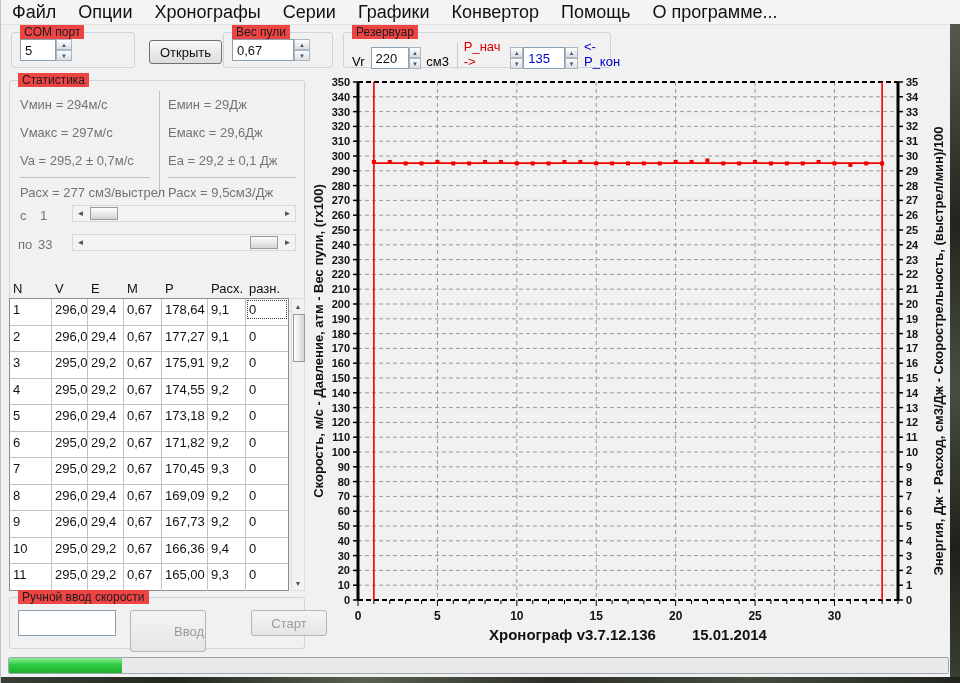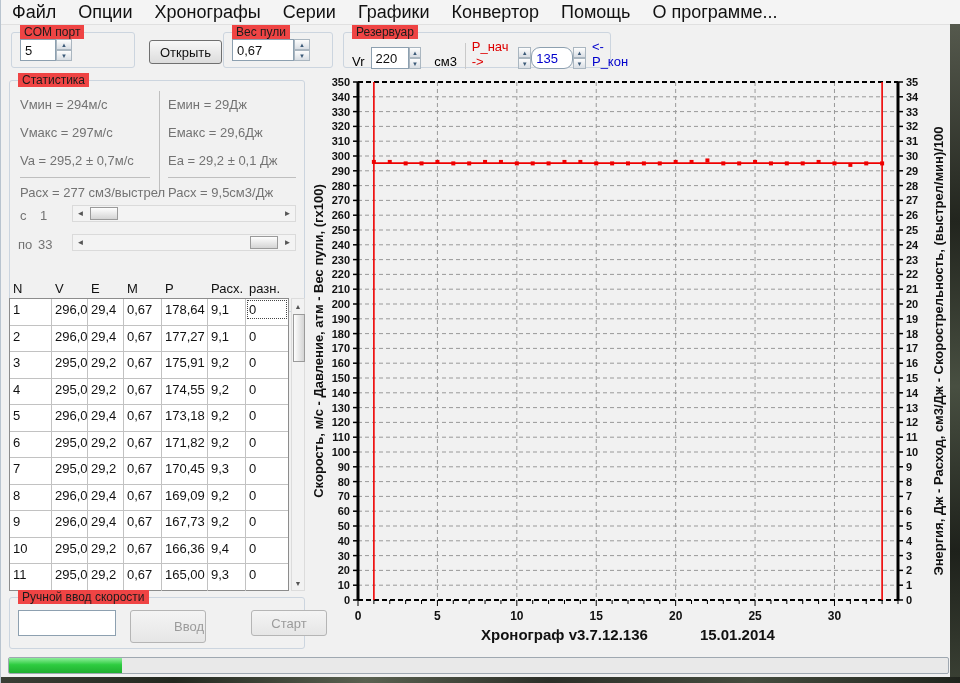--- a/index.html
+++ b/index.html
@@ -47,21 +47,21 @@
   .vscroll{position:absolute;width:14px;background:#f2f2f2;border:1px solid #dcdcdc;box-sizing:border-box;}
   .vscroll .varr{position:absolute;left:0;width:12px;height:14px;display:flex;align-items:center;justify-content:center;
                  font-size:7px;color:#555;}
   .vscroll .vthumb{position:absolute;left:1px;width:10px;height:46px;background:linear-gradient(90deg,#fefefe,#d4d4d4);
                    border:1px solid #9a9a9a;}
   
   .progress{position:absolute;background:#e9e9e9;border:1px solid #9fa8b1;border-radius:2px;box-sizing:border-box;overflow:hidden;}
   .progress .fill{height:100%;background:linear-gradient(#8dee9a,#2ecc40 45%,#1faf30);}
   
   .chart-caption{position:absolute;text-align:center;font-size:15px;font-weight:bold;color:#111;}
-  .chart-caption span{margin:0 26px;}
+  .chart-caption span{margin:0 18px;}
   
   .edge-right{position:absolute;background:linear-gradient(#55594d,#22251e 30%,#484f41 55%,#1e211b 80%,#3a4034);}
   .edge-bottom{position:absolute;background:linear-gradient(90deg,#3a3f35,#23281f 18%,#5a6150 38%,#2c2f28 57%,#454c3e 78%,#20241d);}
   text{font-family:"Liberation Sans","DejaVu Sans",sans-serif;}
 </style>
 </head>
 <body>
 
 <div class="screen">
 
@@ -101,28 +101,28 @@
 
   <div class="group" style="left:342px;top:32px;width:268px;height:36px;">
     <span class="cap">Резервуар</span>
     <div style="position:absolute;left:8px;top:6px;display:flex;align-items:flex-end;font-size:13px;">
       <span style="margin-right:6px;">Vr</span>
       <input class="field" style="width: 38px; height: 22px;" value="220">
       <span class="spin">
         <b>▲</b>
           <b>▼</b>
       </span>
-      <span style="margin:0 2px 0 13px;">см3</span>
+      <span style="margin:0 2px 0 5px;">см3</span>
       <span class="vsep"></span>
       <span style="color:#dd0000;margin-right:5px;">P_нач -&gt;</span>
       <span class="spin">
         <b>▲</b>
           <b>▼</b>
       </span>
-      <input class="field" style="width: 42px; height: 22px; color: rgb(0, 0, 204); border-radius: 9px;" value="135">
+      <input class="field" style="width: 42px; height: 22px; color: rgb(0, 0, 204);" value="135">
       <span class="spin">
         <b>▲</b>
           <b>▼</b>
       </span>
       <span style="color:#0000cc;margin-left:6px;">&lt;- P_кон</span>
     </div>
   </div>
 
   <div class="group" style="left:8px;top:80px;width:296px;height:232px;">
     <span class="cap">Статистика</span>
@@ -269,21 +269,21 @@
 
   <div class="vscroll" style="left:290px;top:298px;height:293px;">
     <span class="varr" style="top:0;">▲</span>
     <span class="vthumb" style="top:15px;"></span>
     <span class="varr" style="bottom:0;">▼</span>
   </div>
 
   <div class="group" style="left:8px;top:597px;width:296px;height:52px;">
     <span class="cap">Ручной ввод скорости</span>
     <input class="field" style="position: absolute; left: 8px; top: 12px; width: 98px; height: 26px;" value="">
-    <button class="btn disabled" style="position:absolute;left:120px;top:12px;width:76px;height:33px;padding-left:43px;">Ввод</button>
+    <button class="btn disabled" style="position:absolute;left:120px;top:12px;width:76px;height:42px;padding-left:43px;">Ввод</button>
     <button class="btn disabled" style="position:absolute;left:208px;top:12px;width:76px;height:26px;margin-left:33px;">Старт</button>
   </div>
 
   <div class="progress" style="left:7px;top:657px;width:941px;height:17px;">
     <div class="fill" id="progress-fill" style="width: 12%;"></div>
   </div>
 
   <svg id="chart-svg" style="position:absolute;left:306px;top:72px;" width="654" height="580">
       <line x1="51" y1="513.2" x2="591" y2="513.2" stroke="#999999" stroke-width="1" stroke-dasharray="4 3"></line>
       <line x1="51" y1="498.4" x2="591" y2="498.4" stroke="#999999" stroke-width="1" stroke-dasharray="4 3"></line>

